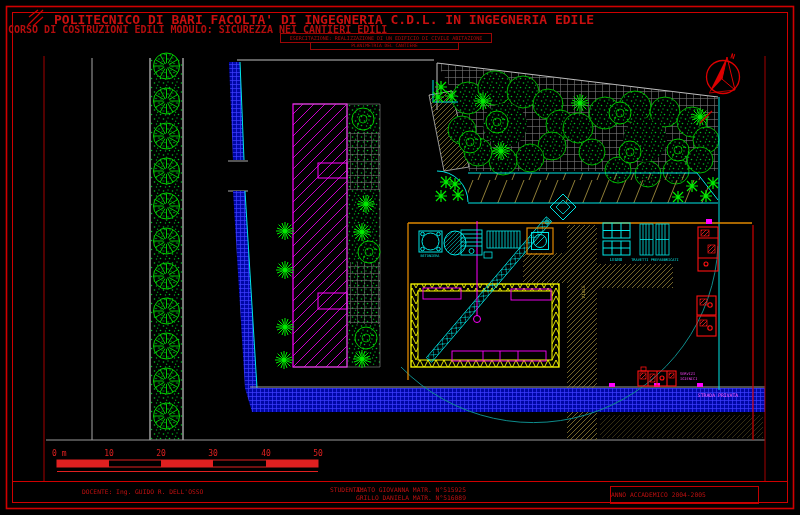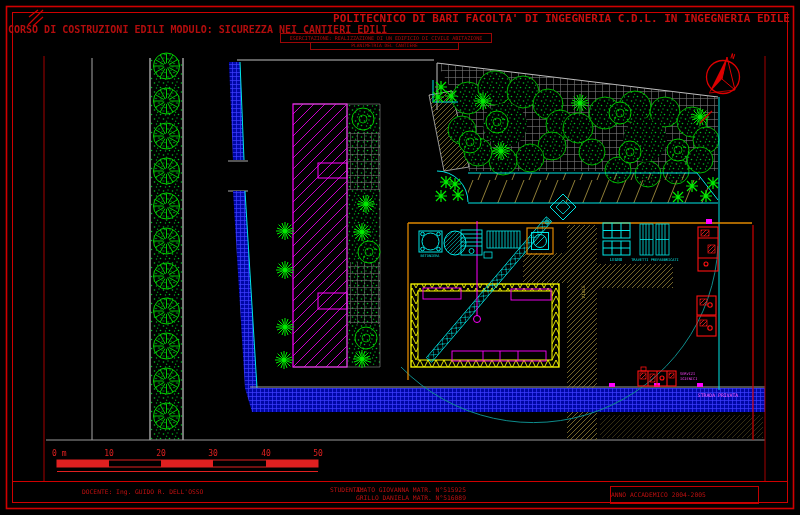--- a/index.html
+++ b/index.html
@@ -1,20 +1,20 @@
 <!DOCTYPE html>
 <html><head>
 <meta charset="utf-8">
 <style>
   html,body{margin:0;padding:0;background:#000;}
   #page{position:relative;width:800px;height:515px;background:#000;overflow:hidden;
         font-family:"DejaVu Sans Mono","Liberation Mono",monospace;}
   svg{position:absolute;left:0;top:0;}
   .txt{position:absolute;color:#c41111;white-space:nowrap;}
-  .t1{left:54px;right:10px;top:12px;text-align:right;font-size:11px;font-weight:bold;letter-spacing:0px;color:#c90f0f;}
+  .t1{left:54px;right:10px;top:12px;text-align:left;font-size:13px;font-weight:bold;letter-spacing:0px;color:#c90f0f;}
   .t2{left:8px;right:10px;top:23.5px;text-align:left;font-size:10px;font-weight:bold;color:#b40d0d;}
   .box{position:absolute;border:1px solid #9c0606;color:#b00a0a;text-align:center;overflow:hidden;}
   .b1{left:280px;top:33px;width:210px;height:8px;font-size:5px;line-height:8px;}
   .b2{left:310px;top:41.5px;width:147px;height:6.5px;font-size:4.6px;line-height:6.5px;}
   .f{font-size:6.3px;color:#c01010;}
   .anno{left:610px;top:486px;width:147px;height:16px;font-size:6.3px;line-height:16px;border:1px solid #c00000;color:#c01010;}
 </style>
 </head>
 <body>
 

